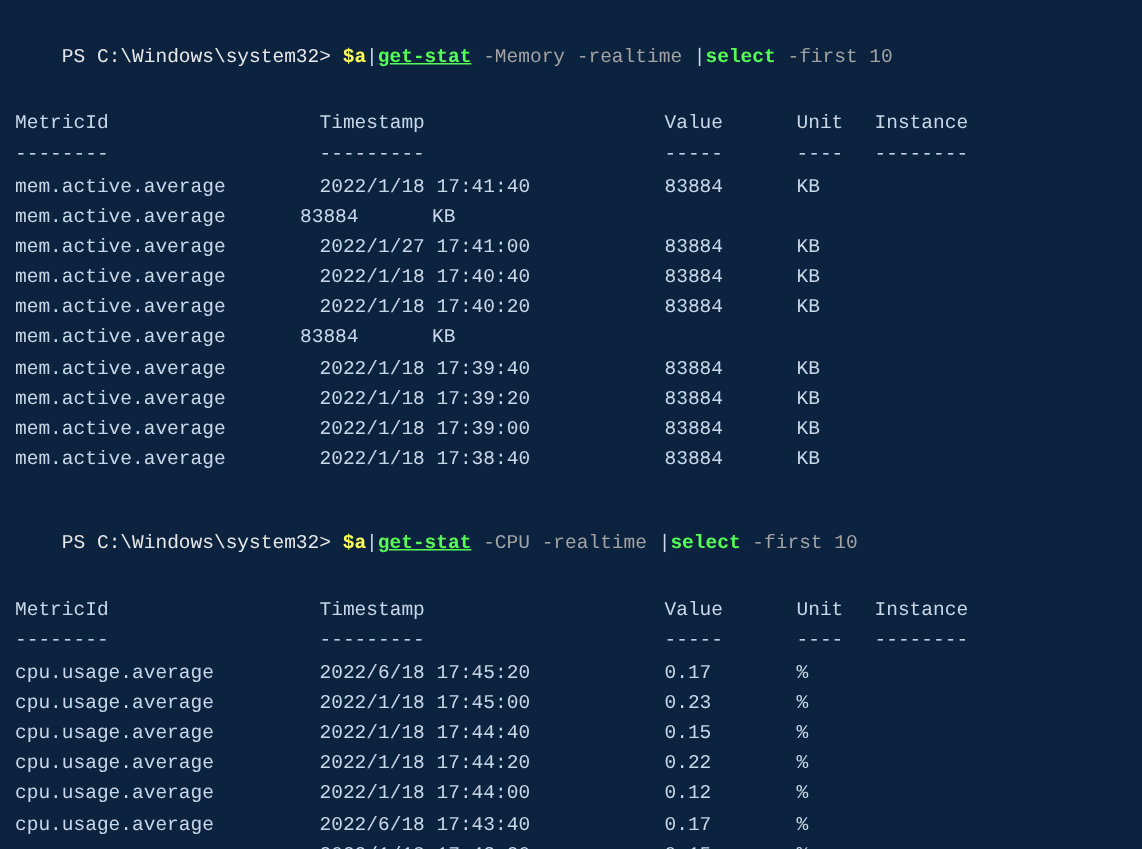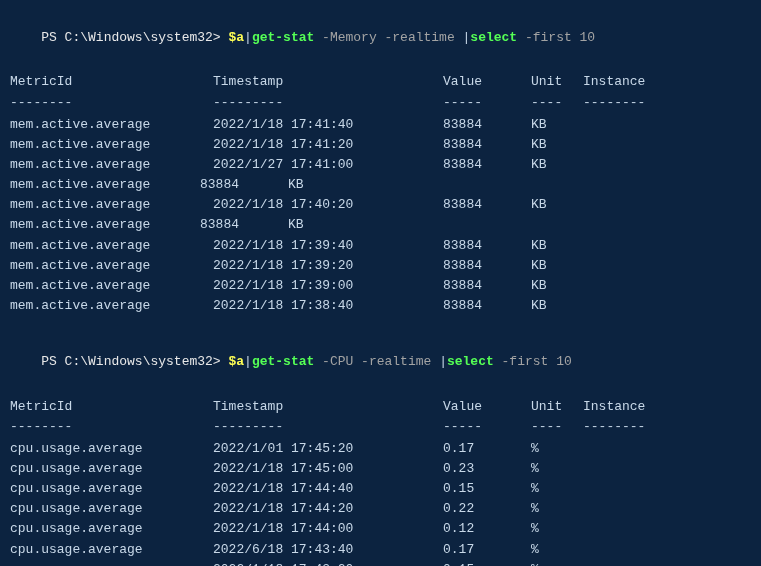--- a/index.html
+++ b/index.html
@@ -20,20 +20,21 @@
     .prompt {
       color: #e8e8e8;
     }
     .cmd-var {
       color: #ffff55;
       font-weight: bold;
     }
     .cmd-keyword {
       color: #55ff55;
       font-weight: bold;
+      text-decoration: underline;
     }
     .cmd-flag {
       color: #a3a3a3;
     }
     .cmd-select {
       color: #55ff55;
       font-weight: bold;
     }
     .table-section {
       margin-bottom: 6px;
@@ -72,34 +73,34 @@
     <div id="memory-rows">
         <div style="display: flex;">
           <span class="col-metricid">mem.active.average</span>
           <span class="col-timestamp">2022/1/18 17:41:40</span>
           <span class="col-value">83884</span>
           <span class="col-unit">KB</span>
           <span class="col-instance"></span>
         </div>
         <div style="display: flex;">
           <span class="col-metricid">mem.active.average</span>
-          <span class="col-timestamp">2022/1/18 17:41:20</span>
           <span class="col-value">83884</span>
           <span class="col-unit">KB</span>
           <span class="col-instance"></span>
         </div>
         <div style="display: flex;">
           <span class="col-metricid">mem.active.average</span>
           <span class="col-timestamp">2022/1/27 17:41:00</span>
           <span class="col-value">83884</span>
           <span class="col-unit">KB</span>
           <span class="col-instance"></span>
         </div>
         <div style="display: flex;">
           <span class="col-metricid">mem.active.average</span>
+          <span class="col-timestamp">2022/1/18 17:40:40</span>
           <span class="col-value">83884</span>
           <span class="col-unit">KB</span>
           <span class="col-instance"></span>
         </div>
         <div style="display: flex;">
           <span class="col-metricid">mem.active.average</span>
           <span class="col-timestamp">2022/1/18 17:40:20</span>
           <span class="col-value">83884</span>
           <span class="col-unit">KB</span>
           <span class="col-instance"></span>
@@ -158,21 +159,21 @@
     <div style="display:flex; margin-bottom:2px;">
       <span class="col-metricid">--------</span>
       <span class="col-timestamp">---------</span>
       <span class="col-value">-----</span>
       <span class="col-unit">----</span>
       <span class="col-instance">--------</span>
     </div>
     <div id="cpu-rows">
         <div style="display: flex;">
           <span class="col-metricid">cpu.usage.average</span>
-          <span class="col-timestamp">2022/1/01 17:45:20</span>
+          <span class="col-timestamp">2022/6/18 17:45:20</span>
           <span class="col-value">0.17</span>
           <span class="col-unit">%</span>
           <span class="col-instance"></span>
         </div>
         <div style="display: flex;">
           <span class="col-metricid">cpu.usage.average</span>
           <span class="col-timestamp">2022/1/18 17:45:00</span>
           <span class="col-value">0.23</span>
           <span class="col-unit">%</span>
           <span class="col-instance"></span>

